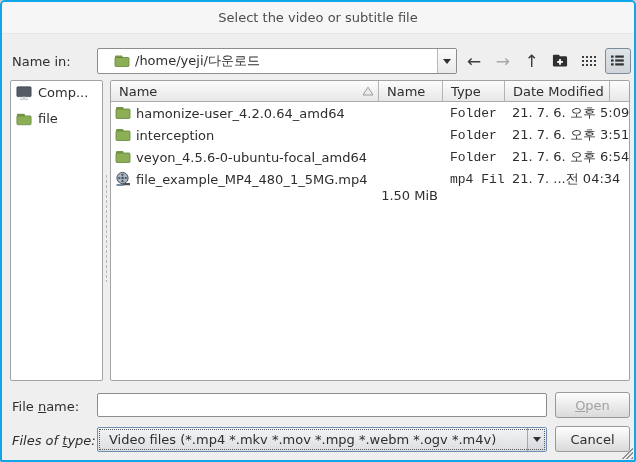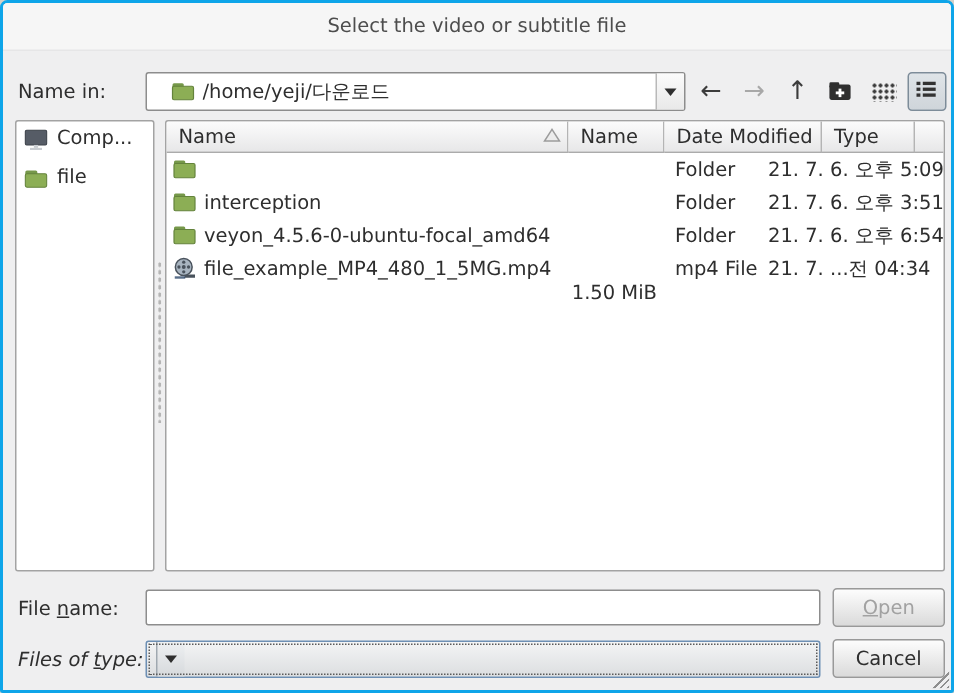--- a/index.html
+++ b/index.html
@@ -80,21 +80,21 @@
   .h-size { width:64px; }
   .h-type { width:62px; }
   .h-date { flex:1; }
   .h-corner { width:19px; border-right:none; padding-left:0; }
   .sort-tri { margin-left:auto; margin-right:4px; flex:none; }
   .lrows { flex:1; }
   .lrow { display:flex; height:22px; align-items:center; }
   .cell { white-space:nowrap; overflow:hidden; }
   .c-name { width:268px; display:flex; align-items:center; gap:5px; padding-left:4px; }
   .c-size { width:64px; text-align:right; padding-right:5px;margin-top:32px; }
-  .c-type { width:62px; padding-left:7px; }
+  .c-type { width:62px; padding-left:7px;font-family:Liberation Mono, monospace; }
   .c-date { flex:1; padding-left:7px; }
   .icon16 { width:16px; height:16px; flex:none; display:inline-flex; }
   
   .fname-label { position:absolute; left:10px; top:397px; }
   .ftype-label { position:absolute; left:10px; top:431px;font-style:italic; }
   .mn { text-decoration:underline; }
   .filename-input {
     position:absolute; left:95px; top:391px; width:450px; height:24px;
     background:#fff; border:1px solid #8d8d8d; border-radius:2px;
     font:inherit; padding:0 5px; color:#2e2e2e; outline:none;
@@ -214,38 +214,39 @@
         <span>Name</span>
         <span class="sort-tri">
           <svg width="12" height="10" viewBox="0 0 12 10">
               <path d="M6 1.2 L11 9 H1 Z" fill="#ececec" stroke="#9c9c9c" stroke-width="1"></path>
             </svg>
         </span>
       </div>
       <div class="hcell h-size">
           <span>Name</span>
         </div>
+      <div class="hcell h-type">
+          <span>Type</span>
+        </div>
       <div class="hcell h-date">
           <span>Date Modified</span>
-        </div>
-      <div class="hcell h-type">
-          <span>Type</span>
         </div>
       <div class="hcell h-corner"></div>
     </div>
     <div class="lrows">
 
       <div class="lrow">
         <div class="cell c-name">
           <span class="icon16">
             <svg width="16" height="15" viewBox="0 0 16 15">
                 <rect x="1" y="2" width="7.5" height="5" rx="1" fill="#76984a"></rect>
                 <rect x="1" y="4" width="14" height="9.5" rx="1" fill="#8cae55" stroke="#64833c" stroke-width="0.8"></rect>
               </svg>
           </span>
+          <span>hamonize-user_4.2.0.64_amd64</span>
         </div>
         <div class="cell c-size"></div>
         <div class="cell c-type">Folder</div>
         <div class="cell c-date">21. 7. 6. 오후 5:09</div>
       </div>
 
       <div class="lrow">
         <div class="cell c-name">
           <span class="icon16">
             <svg width="16" height="15" viewBox="0 0 16 15">
@@ -297,20 +298,21 @@
       </div>
 
     </div>
   </div>
 
   <span class="fname-label"><span>File </span><span class="mn">n</span><span>ame:</span></span>
   <input class="filename-input" type="text" value="" style="">
 
   <span class="ftype-label"><span>Files of </span><span class="mn">t</span><span>ype:</span></span>
   <div class="type-combo">
+    <span class="combo-text">Video files (*.mp4 *.mkv *.mov *.mpg *.webm *.ogv *.m4v)</span>
     <span class="combo-arrow-btn">
       <span class="arrow-down"></span>
     </span>
   </div>
 
   <div class="btn btn-open">
     <span><span class="mn">O</span><span>pen</span></span>
   </div>
   <div class="btn btn-cancel">
     <span>Cancel</span>

